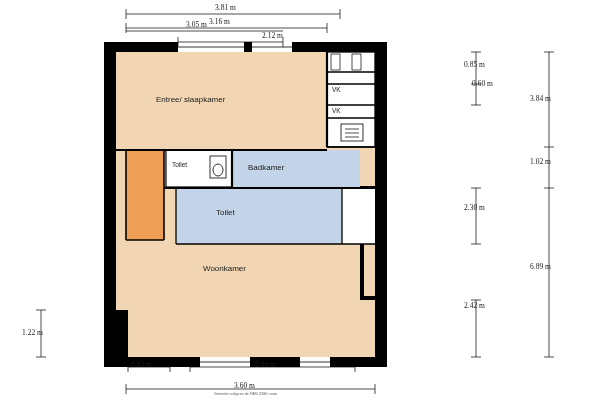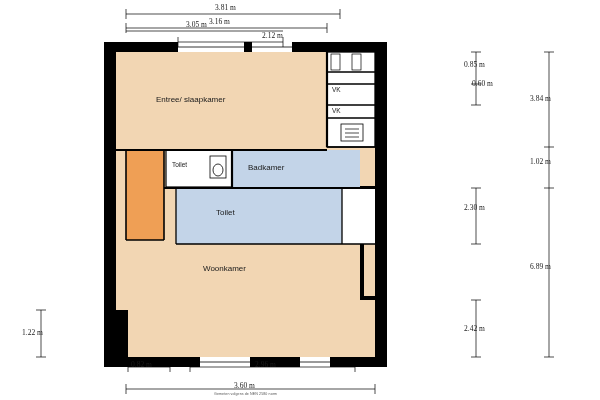--- a/index.html
+++ b/index.html
@@ -186,21 +186,21 @@
 <div class="roomlabel small" style="left:332px;top:107px;width:38px;">VK</div>
 
 <div class="dimtext" style="left:215px;top:3px;">3.81 m</div>
 <div class="dimtext" style="left:209px;top:17px;">3.16 m</div>
 <div class="dimtext" style="left:186px;top:20px;">3.05 m</div>
 <div class="dimtext" style="left:214px;top:31px;padding-left:48px;">2.12 m</div>
 
 <div class="dimtext" style="left:464px;top:60px;">0.85 m</div>
 <div class="dimtext" style="left:464px;top:79px;padding-left:8px;">0.60 m</div>
 <div class="dimtext" style="left:464px;top:203px;">2.30 m</div>
-<div class="dimtext" style="left:464px;top:324px;">2.42 m</div>
+<div class="dimtext" style="left:464px;top:301px;">2.42 m</div>
 
 <div class="dimtext" style="left:530px;top:94px;">3.84 m</div>
 <div class="dimtext" style="left:530px;top:157px;">1.02 m</div>
 <div class="dimtext" style="left:530px;top:262px;">6.89 m</div>
 
 <div class="dimtext" style="left:22px;top:328px;">1.22 m</div>
 
 <div class="dimtext" style="left:131px;top:360px;">0.82 m</div>
 <div class="dimtext" style="left:255px;top:360px;">2.96 m</div>
 <div class="dimtext" style="left:234px;top:381px;">3.60 m</div>

